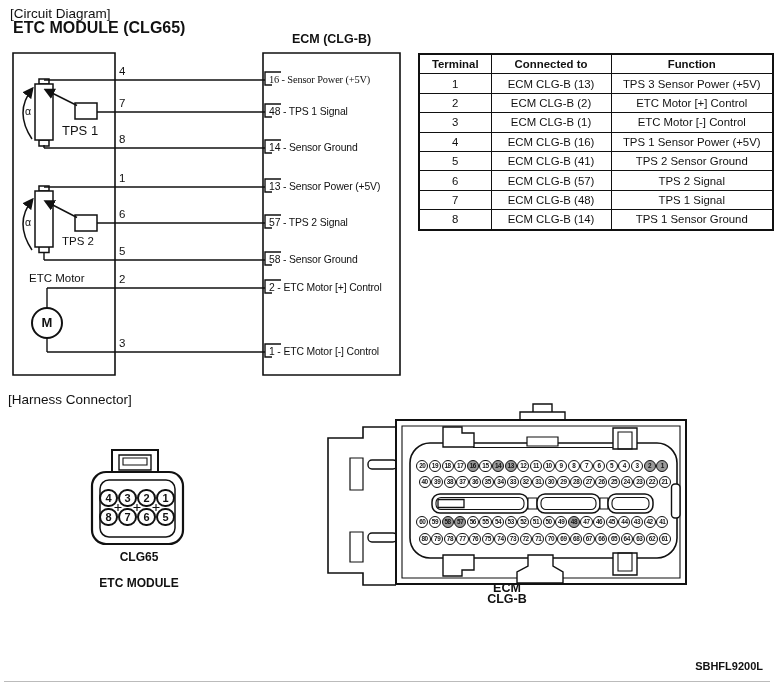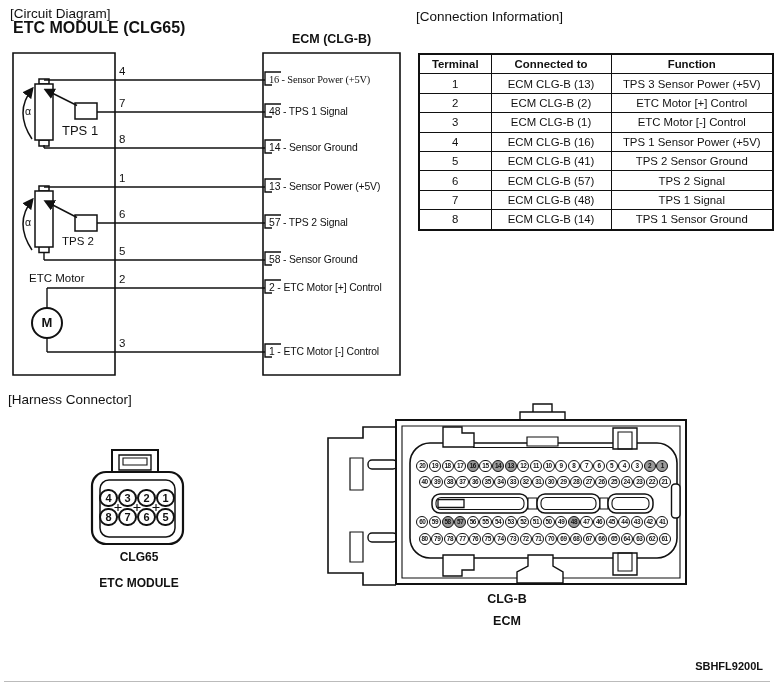--- a/index.html
+++ b/index.html
@@ -132,21 +132,20 @@
       <rect x="100" y="480" width="75" height="57" rx="9" stroke-width="1.5"></rect>
       <g stroke-width="1.1">
         <path d="M118 504 V511 M114.5 507.5 H121.5"></path>
         <path d="M137 504 V511 M133.5 507.5 H140.5"></path>
         <path d="M156 504 V511 M152.5 507.5 H159.5"></path>
       </g>
     </g>
   </svg>
 
   <div class="lbl h" style="left:10px;top:7px">[Circuit Diagram]</div>
-  <div class="lbl h" style="left:416px;top:10px">[Connection Information]</div>
   <div class="lbl h" style="left:8px;top:393px">[Harness Connector]</div>
 
   <div class="lbl b" style="left:13px;top:19px;font-size:16px">ETC MODULE (CLG65)</div>
   <div class="lbl b ctr" style="left:263px;top:33px;width:137px;font-size:12.5px">ECM (CLG-B)</div>
 
   <div class="lbl ctr" style="left:21px;top:106px;width:14px;font-size:10.5px">α</div>
   <div class="lbl ctr" style="left:21px;top:217px;width:14px;font-size:10.5px">α</div>
   <div class="lbl" style="left:62px;top:124px;font-size:13px">TPS 1</div>
   <div class="lbl" style="left:62px;top:235px;font-size:11.5px">TPS 2</div>
   <div class="lbl" style="left:29px;top:272px;font-size:11.5px">ETC Motor</div>
@@ -317,16 +316,16 @@
       <div class="pin" style="left: 608px; top: 532.9px; width: 12.2px; height: 12.2px;">65</div>
       <div class="pin" style="left: 620.6px; top: 532.9px; width: 12.2px; height: 12.2px;">64</div>
       <div class="pin" style="left: 633.2px; top: 532.9px; width: 12.2px; height: 12.2px;">63</div>
       <div class="pin" style="left: 645.8px; top: 532.9px; width: 12.2px; height: 12.2px;">62</div>
       <div class="pin" style="left: 658.5px; top: 532.9px; width: 12.2px; height: 12.2px;">61</div>
     </div>
 
   <div class="lbl b ctr" style="left:79px;top:551px;width:120px;font-size:12px">CLG65</div>
   <div class="lbl b ctr" style="left:79px;top:577px;width:120px;font-size:12px">ETC MODULE</div>
   <div class="lbl b ctr" style="left:447px;top:593px;width:120px;font-size:12.5px">CLG-B</div>
-  <div class="lbl b ctr" style="left:447px;top:615px;width:120px;font-size:12.5px">ECM</div>
+  <div class="lbl b ctr" style="left:447px;top:582px;width:120px;font-size:12.5px">ECM</div>
 
   <div class="lbl b" style="right:11px;top:660px;font-size:11px">SBHFL9200L</div>
 </div>
 
 </body></html>

